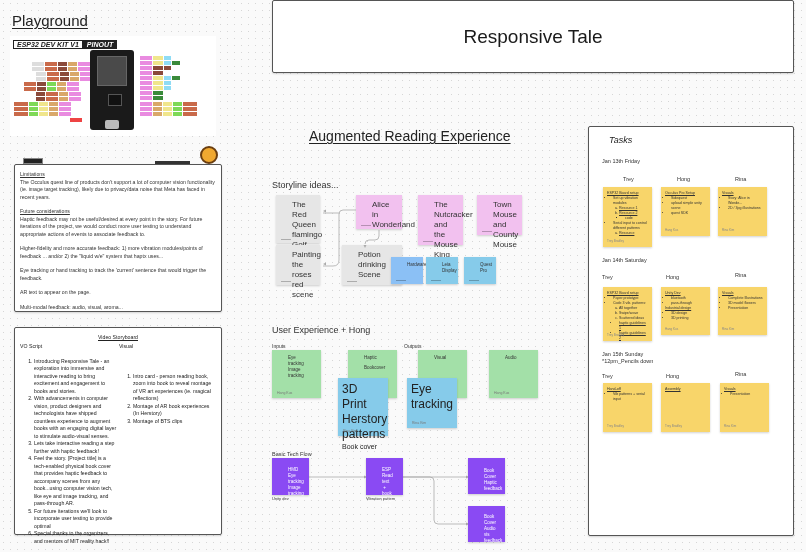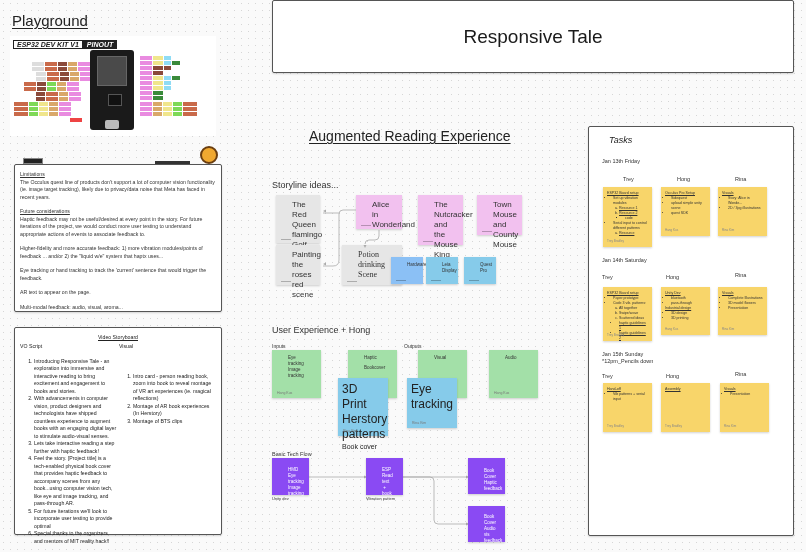--- a/index.html
+++ b/index.html
@@ -301,21 +301,21 @@
     <div class="foot"></div>
 </div>
 <div class="sticky pink" style="left:477px; top:195px; width:45px; height:40px;">
   <div class="big">Town Mouse and County Mouse</div>
     <div class="foot"></div>
 </div>
 <div class="sticky gray" style="left:276px; top:245px; width:44px; height:40px;">
   <div class="big">Painting the roses red scene</div>
     <div class="foot"></div>
 </div>
-<div class="sticky gray" style="left:342px; top:245px; width:60px; height:40px;font-family:Liberation Serif, serif;">
+<div class="sticky gray" style="left:342px; top:245px; width:60px; height:40px;">
   <div class="big">Potion drinking Scene</div>
     <div class="foot"></div>
 </div>
 <div class="sticky lblue" style="left:391px; top:257px; width:28px; height:27px;">
   <div class="small">Hardware</div>
     <div class="foot"></div>
 </div>
 <div class="sticky blue" style="left:426px; top:257px; width:28px; height:27px;">
   <div class="small">Leia Display</div>
     <div class="foot"></div>

